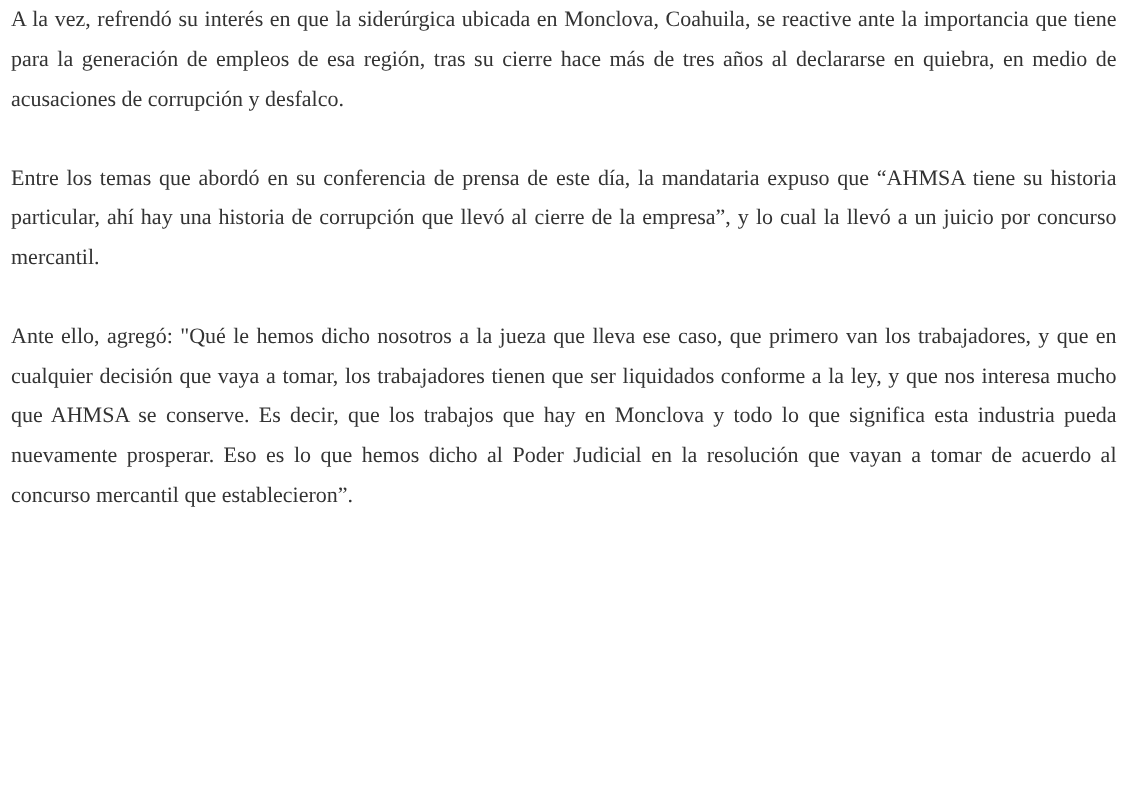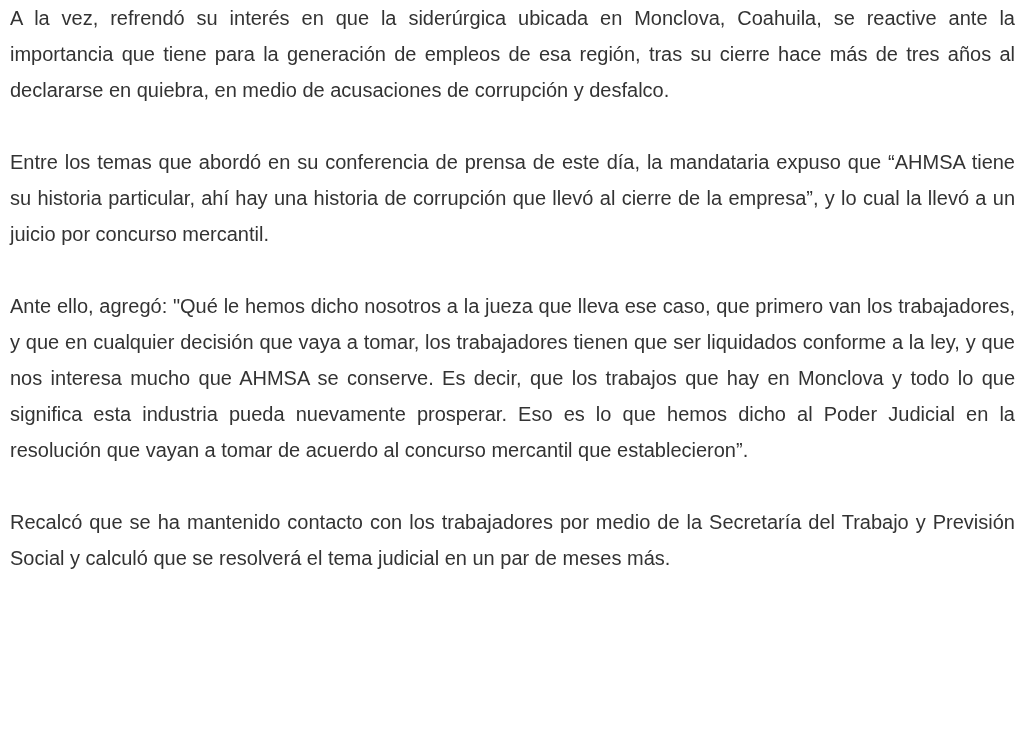--- a/index.html
+++ b/index.html
@@ -17,23 +17,23 @@
     width: 1024px;
     padding: 0 9px 0 10px;
     font-family: "Liberation Sans", sans-serif;
     font-size: 20px;
     line-height: 36px;
     color: #333333;
     text-align: justify;
   }
   .article-body p {
     margin: 0 0 36px 0;
+    font-family: Liberation Serif, serif;
   }
 </style>
 </head>
 <body>
 
 <div class="article-body">
   <p>A la vez, refrendó su interés en que la siderúrgica ubicada en Monclova, Coahuila, se reactive ante la importancia que tiene para la generación de empleos de esa región, tras su cierre hace más de tres años al declararse en quiebra, en medio de acusaciones de corrupción y desfalco.</p>
   <p>Entre los temas que abordó en su conferencia de prensa de este día, la mandataria expuso que “AHMSA tiene su historia particular, ahí hay una historia de corrupción que llevó al cierre de la empresa”, y lo cual la llevó a un juicio por concurso mercantil.</p>
   <p>Ante ello, agregó: "Qué le hemos dicho nosotros a la jueza que lleva ese caso, que primero van los trabajadores, y que en cualquier decisión que vaya a tomar, los trabajadores tienen que ser liquidados conforme a la ley, y que nos interesa mucho que AHMSA se conserve. Es decir, que los trabajos que hay en Monclova y todo lo que significa esta industria pueda nuevamente prosperar. Eso es lo que hemos dicho al Poder Judicial en la resolución que vayan a tomar de acuerdo al concurso mercantil que establecieron”.</p>
-  <p>Recalcó que se ha mantenido contacto con los trabajadores por medio de la Secretaría del Trabajo y Previsión Social y calculó que se resolverá el tema judicial en un par de meses más.</p>
 </div>
 
 </body></html>

